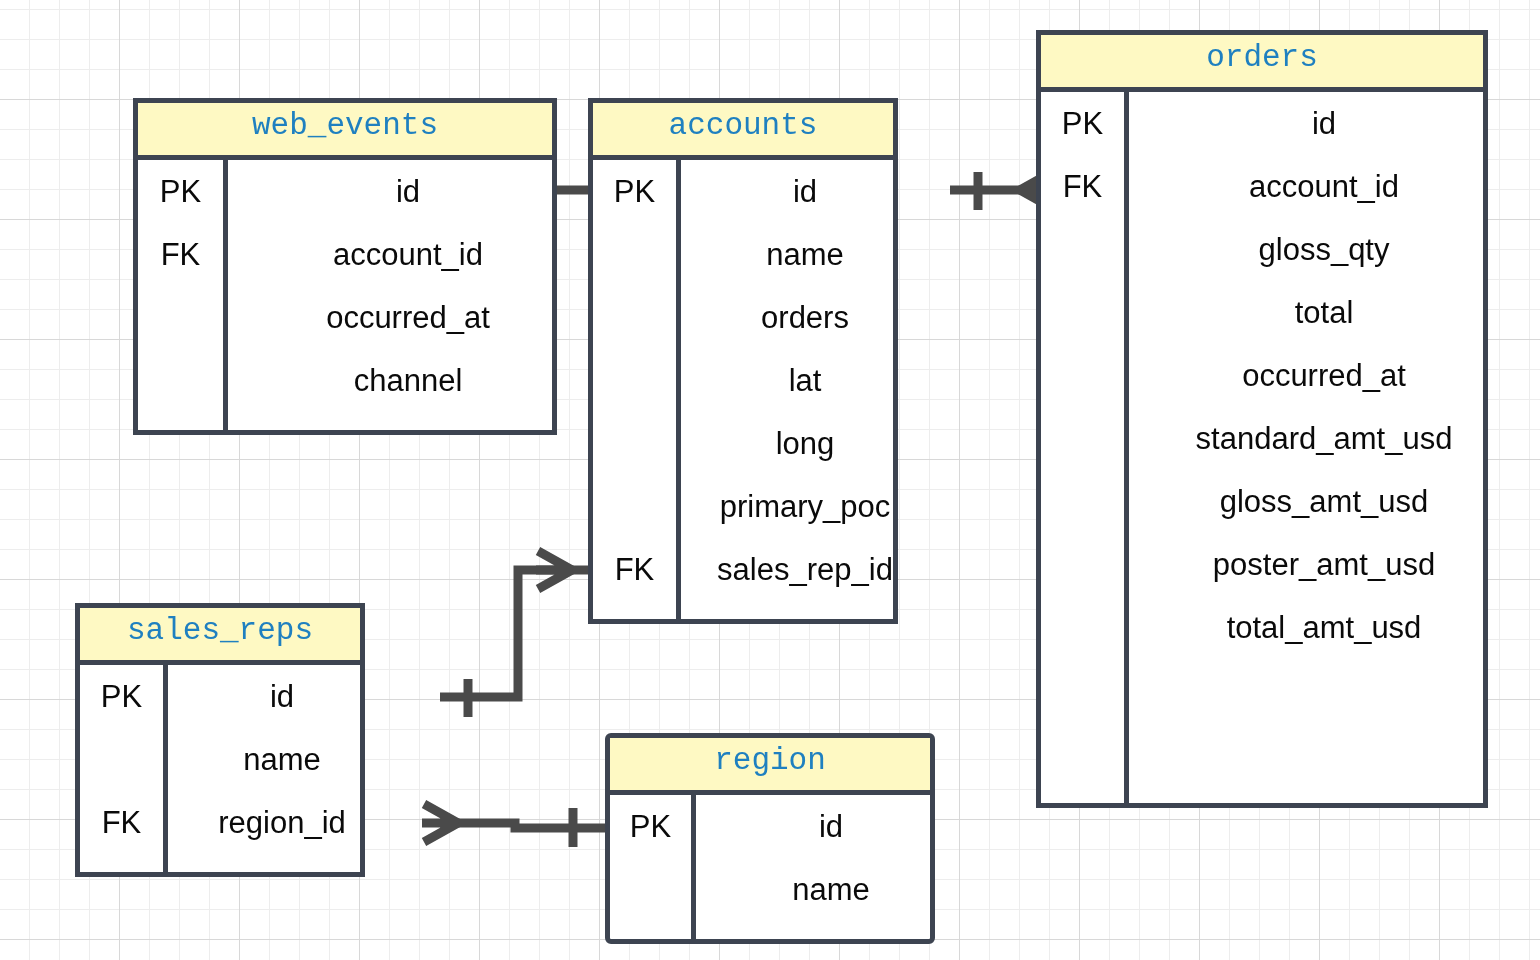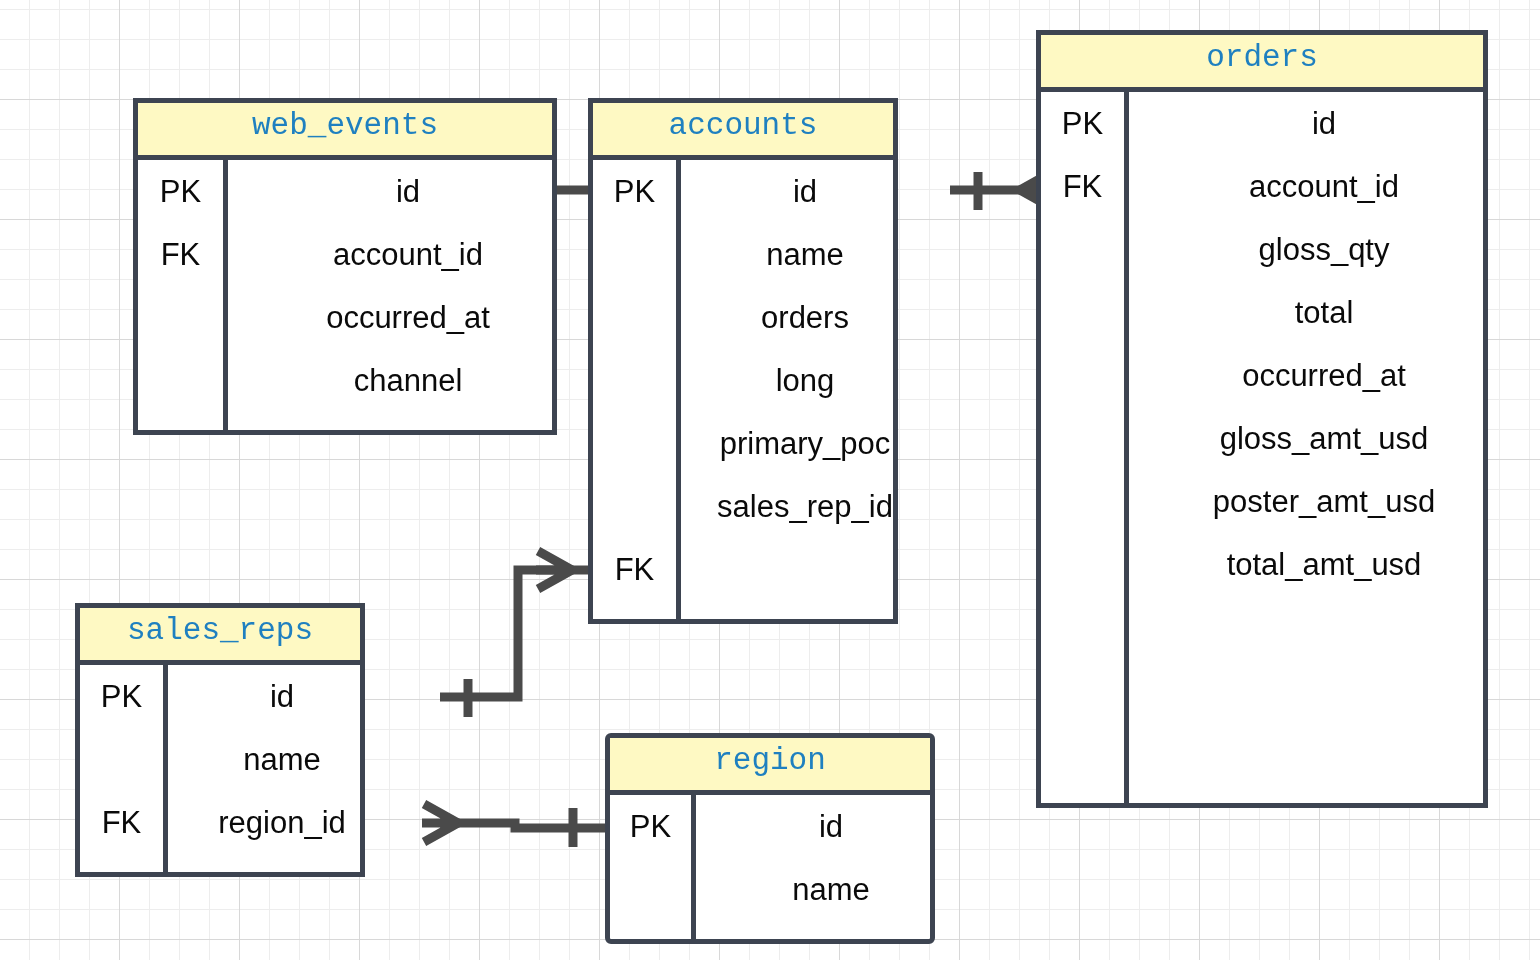--- a/index.html
+++ b/index.html
@@ -161,20 +161,21 @@
         <div class="key-cell"></div>
         <div class="key-cell"></div>
         <div class="key-cell"></div>
         <div class="key-cell">FK</div>
         <div class="pad-bottom"></div>
       </div>
       <div class="field-col">
         <div class="field-cell">id</div>
         <div class="field-cell">name</div>
         <div class="field-cell">orders</div>
+        <div class="field-cell">lat</div>
         <div class="field-cell">long</div>
         <div class="field-cell">primary_poc</div>
         <div class="field-cell">sales_rep_id</div>
         <div class="pad-bottom"></div>
       </div>
     </div>
   </div>
 
   <div class="entity" style="left:1036px; top:30px; width:452px;">
     <div class="entity-header">orders</div>
@@ -192,20 +193,21 @@
         <div class="key-cell"></div>
         <div class="key-cell"></div>
         <div class="pad-bottom"></div>
       </div>
       <div class="field-col">
         <div class="field-cell">id</div>
         <div class="field-cell">account_id</div>
         <div class="field-cell">gloss_qty</div>
         <div class="field-cell">total</div>
         <div class="field-cell">occurred_at</div>
+        <div class="field-cell">standard_amt_usd</div>
         <div class="field-cell">gloss_amt_usd</div>
         <div class="field-cell">poster_amt_usd</div>
         <div class="field-cell">total_amt_usd</div>
         <div class="pad-bottom"></div>
       </div>
     </div>
   </div>
 
   <div class="entity" style="left:75px; top:603px; width:290px;">
     <div class="entity-header">sales_reps</div>

